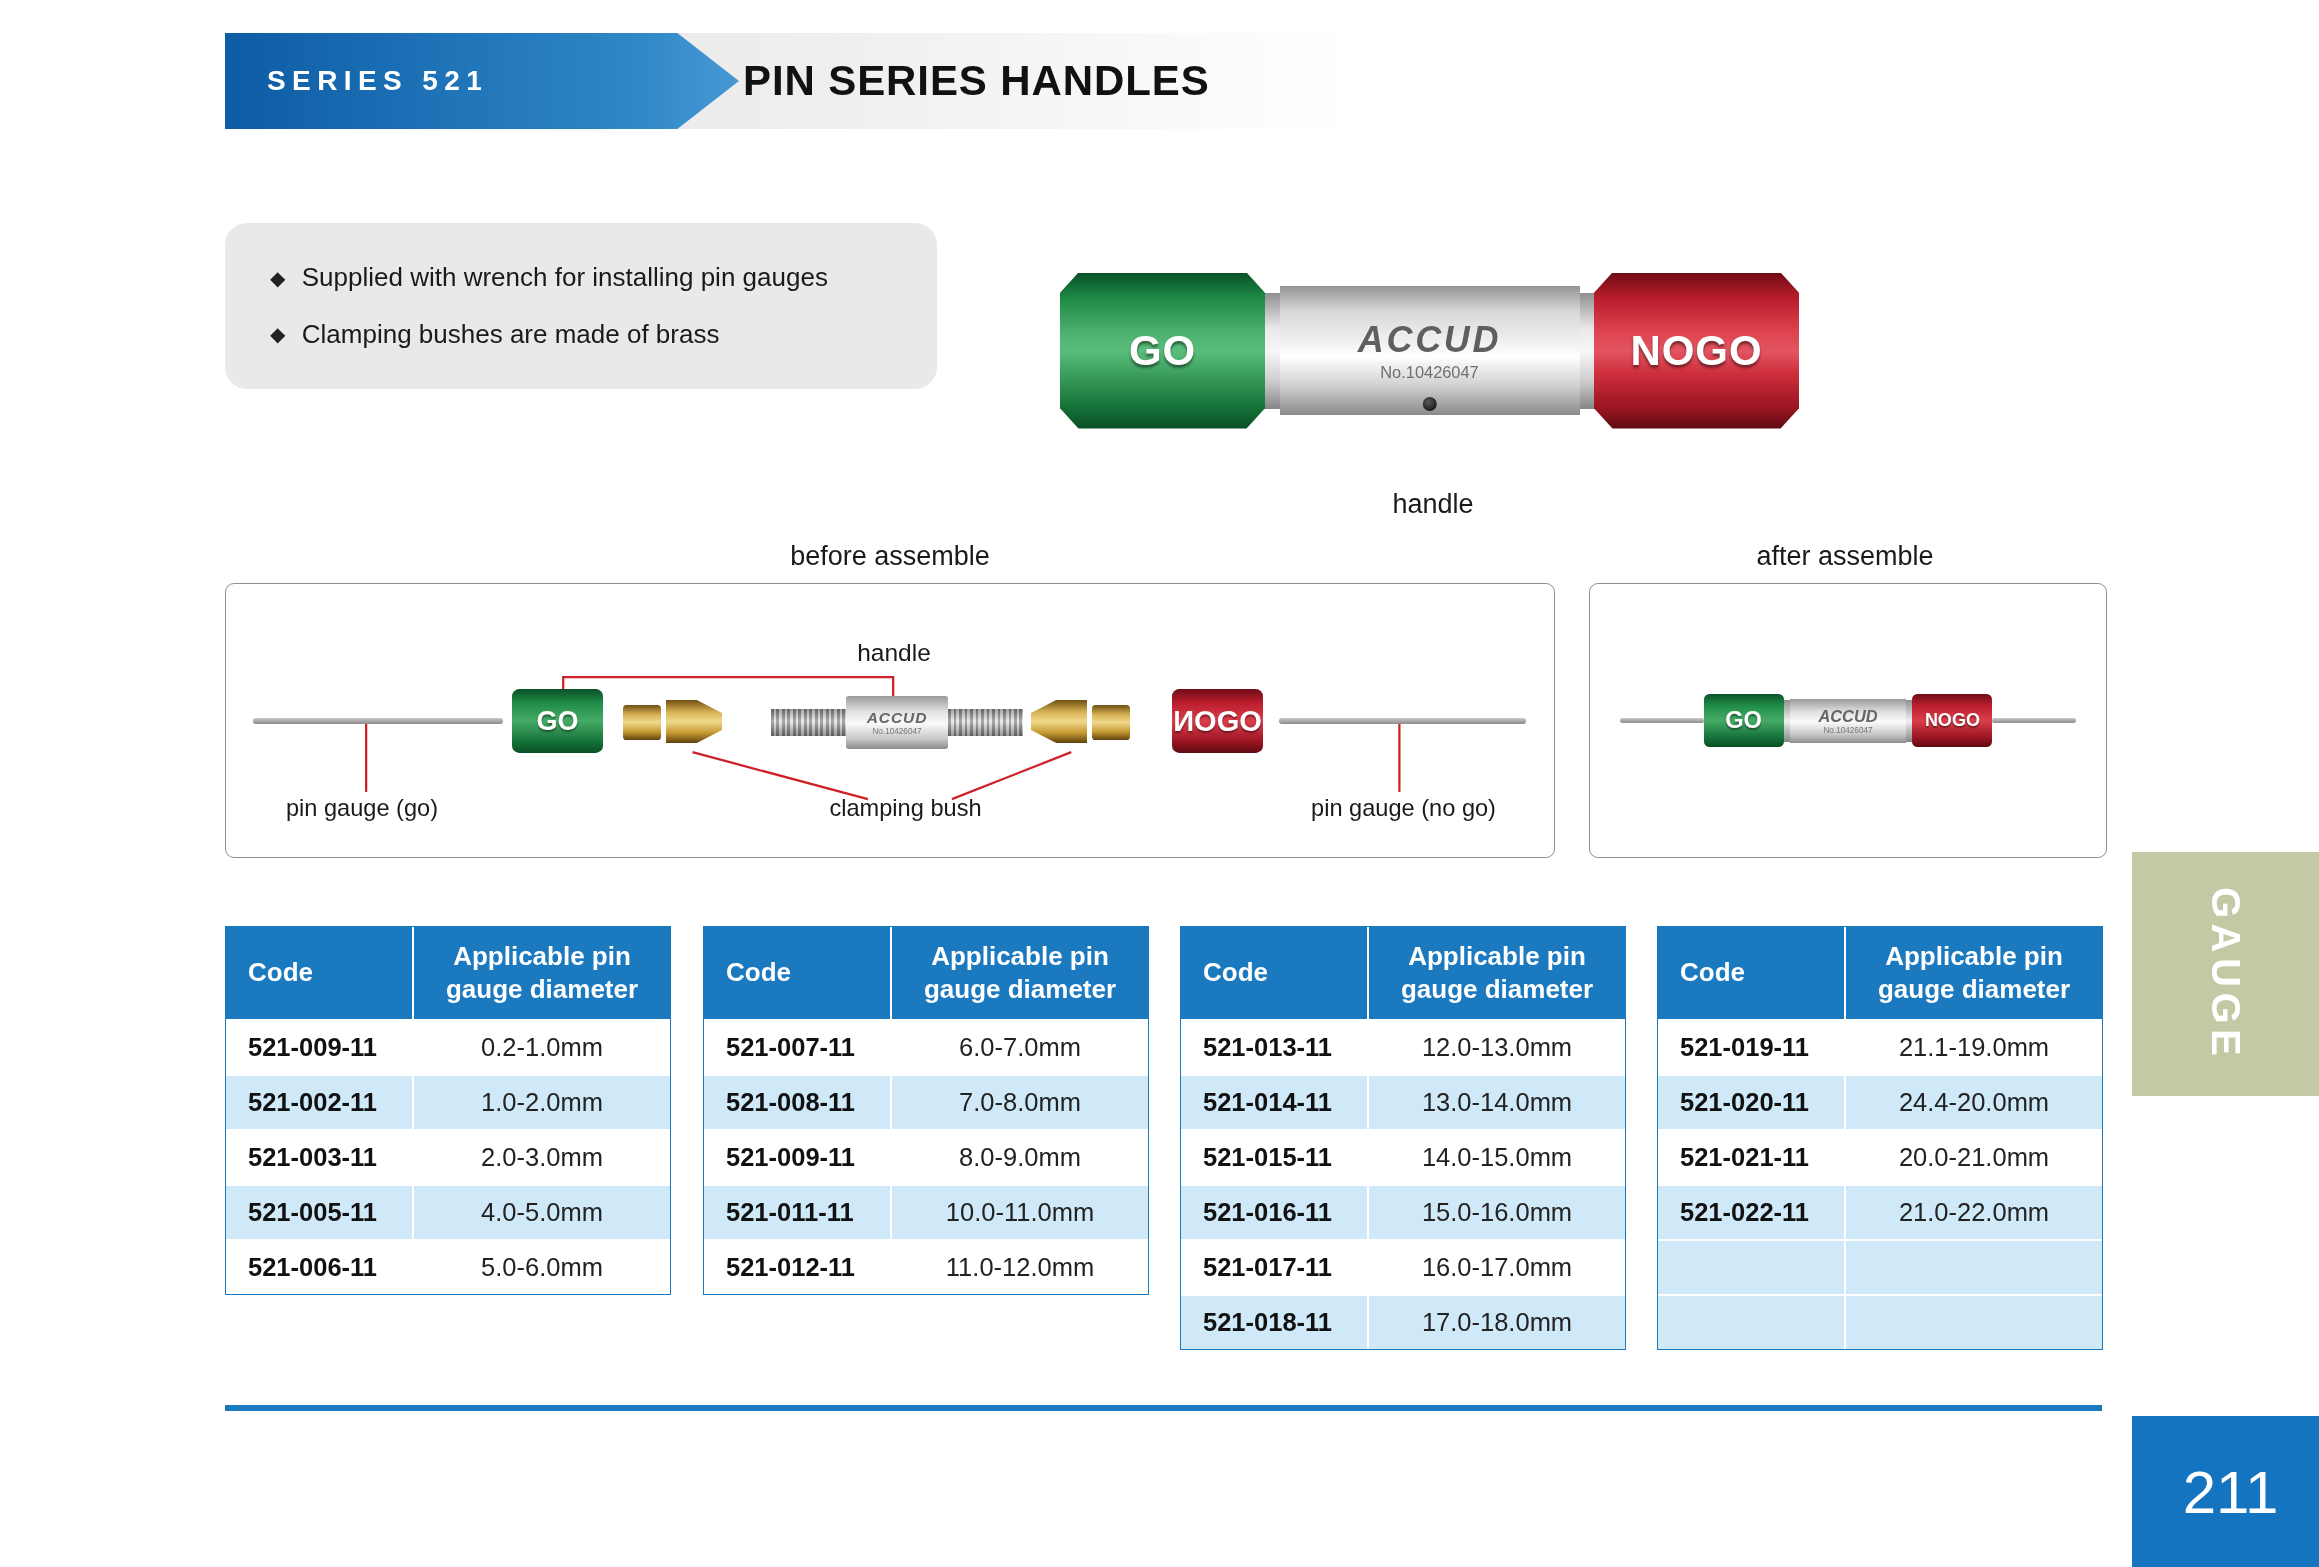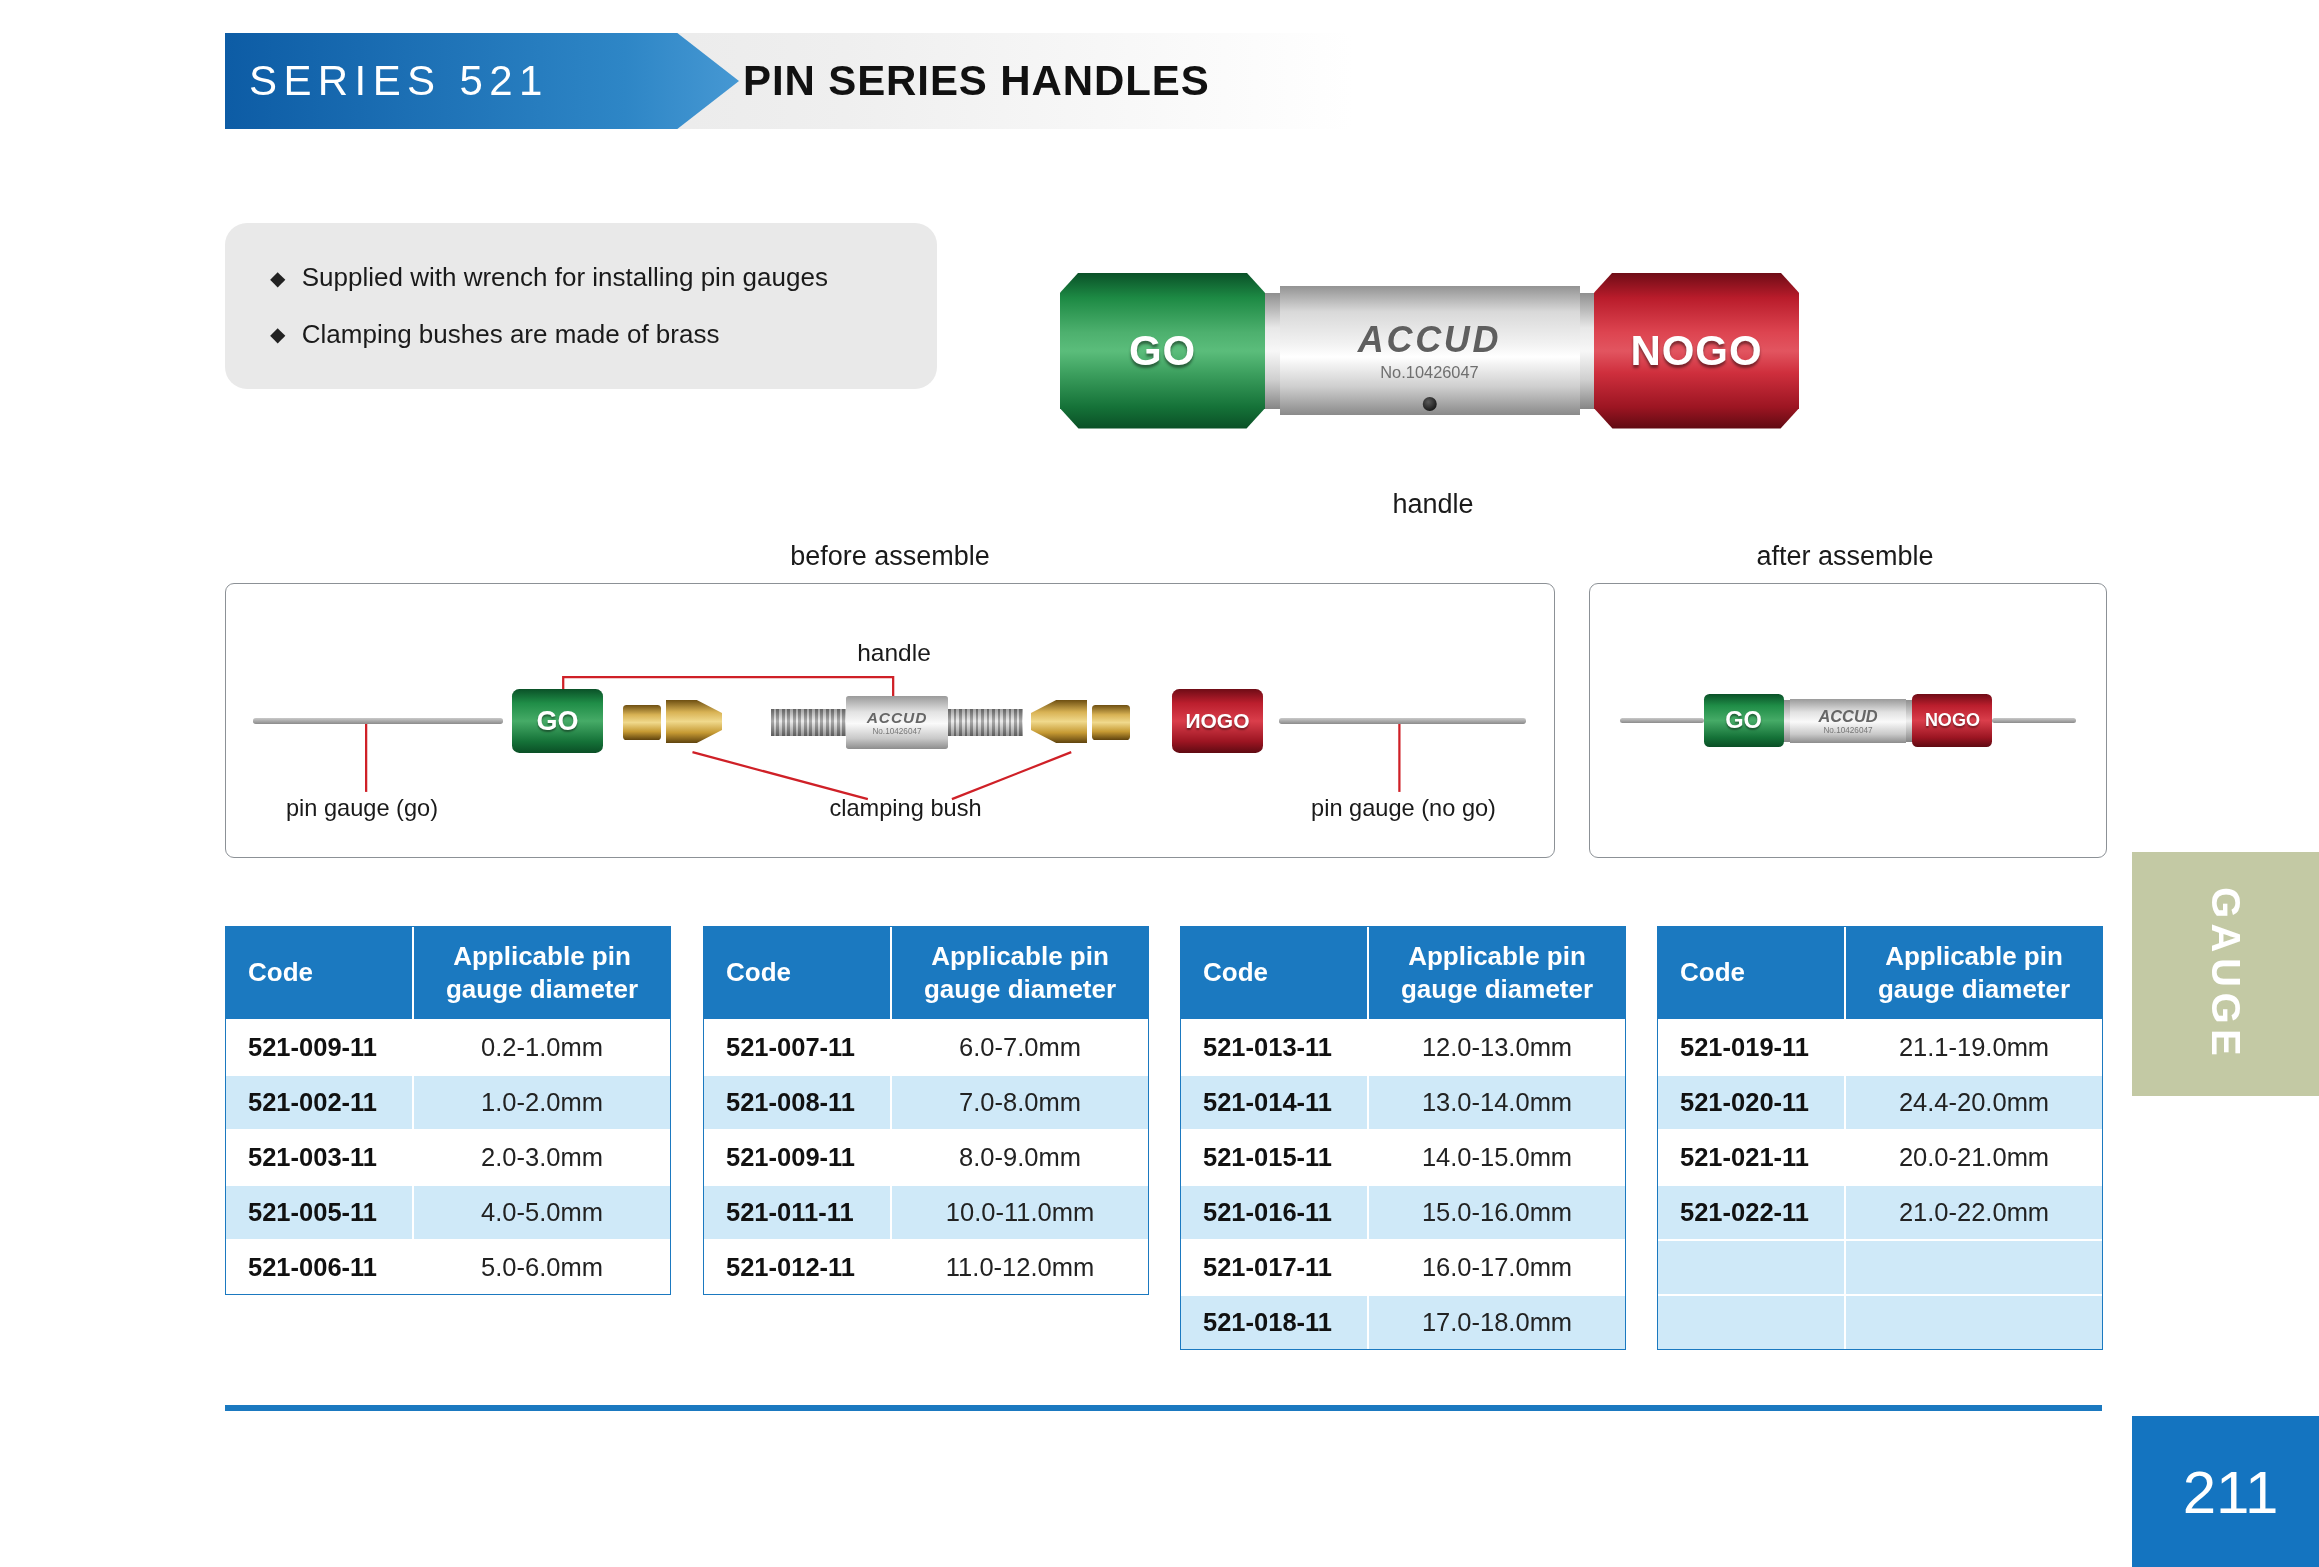--- a/index.html
+++ b/index.html
@@ -9,21 +9,21 @@
   }
 
   
   .banner{position:absolute; left:225px; top:33px; width:1127px; height:96px;
     background:linear-gradient(90deg,#e3e3e3 0%, #efefef 55%, #ffffff 100%);
     border-radius:5.5px;}
   .series-arrow{position:absolute; left:0; top:0; width:514px; height:96px;
     background:linear-gradient(90deg,#0d5ca5 0%, #2e86c6 78%, #4698d3 100%);
     clip-path:polygon(0 0, 88% 0, 100% 50%, 88% 100%, 0 100%);
     display:flex; align-items:center;}
-  .series-arrow span{color:#fff; font-size:42px; font-weight:normal; letter-spacing:6.4px; padding-left:24px;}
+  .series-arrow span{color:#fff; font-size:28px; font-weight:bold; letter-spacing:6.4px; padding-left:42px;}
   .banner-title{position:absolute; left:518px; top:0; height:96px; display:flex; align-items:center;
     font-size:42px; font-weight:800; color:#111; letter-spacing:0.9px;}
 
   
   .features{position:absolute; left:225px; top:223px; width:712px; height:166px;
     background:#e9e9e9; border-radius:22px; display:flex; flex-direction:column;
     justify-content:center; gap:25.5px; padding-left:45px; box-sizing:border-box;}
   .feature{display:flex; align-items:center; gap:16.4px; font-size:26px; color:#1a1a1a;}
   .feature .diamond{font-size:20px; color:#222; line-height:1;}
 
@@ -63,21 +63,21 @@
   .pin-left{left:27px; top:134px; width:250px;}
   .pin-right{left:1053px; top:134px; width:247px;}
 
   .go-small,.nogo-small{position:absolute; width:91px; height:64px; border-radius:7.3px;
     display:flex; align-items:center; justify-content:center;}
   .go-small{left:286px; top:105px;
     background:linear-gradient(180deg,#0a5128 0%,#1f8d47 22%,#46ab67 50%,#157238 82%,#0a4f26 100%);}
   .nogo-small{left:946px; top:105px;
     background:linear-gradient(180deg,#6f0c16 0%,#bb1e2d 22%,#da3e4b 50%,#9c1522 82%,#5f0a12 100%);}
   .go-small span{color:#fff; font-weight:bold; font-size:27px; text-shadow:0 1.8px 1.8px rgba(0,0,0,.4);}
-  .nogo-small span{color:#fff; font-weight:bold; font-size:21px; text-shadow:0 1.8px 1.8px rgba(0,0,0,.4);}
+  .nogo-small span{color:#fff; font-weight:bold; font-size:29px; text-shadow:0 1.8px 1.8px rgba(0,0,0,.4);}
 
   .brass{position:absolute;
     background:linear-gradient(180deg,#6e4f12 0%,#d8b254 28%,#f0d98c 50%,#c69a33 76%,#5f430e 100%);}
   .bushA{left:397px; top:121px; width:38px; height:35px; border-radius:3.6px;}
   .bushB{left:440px; top:116px; width:56px; height:43px;
     clip-path:polygon(0 0, 55% 0, 100% 30%, 100% 70%, 55% 100%, 0 100%);}
   .bushC{left:805px; top:116px; width:56px; height:43px;
     clip-path:polygon(45% 0, 100% 0, 100% 100%, 45% 100%, 0 70%, 0 30%);}
   .bushD{left:866px; top:121px; width:38px; height:35px; border-radius:3.6px;}
 

